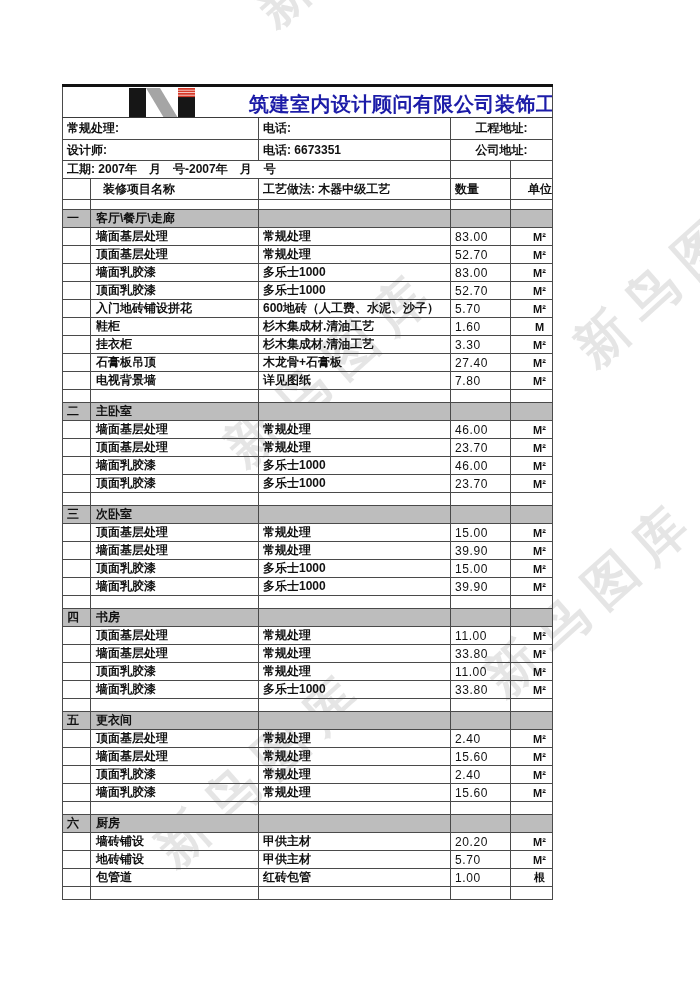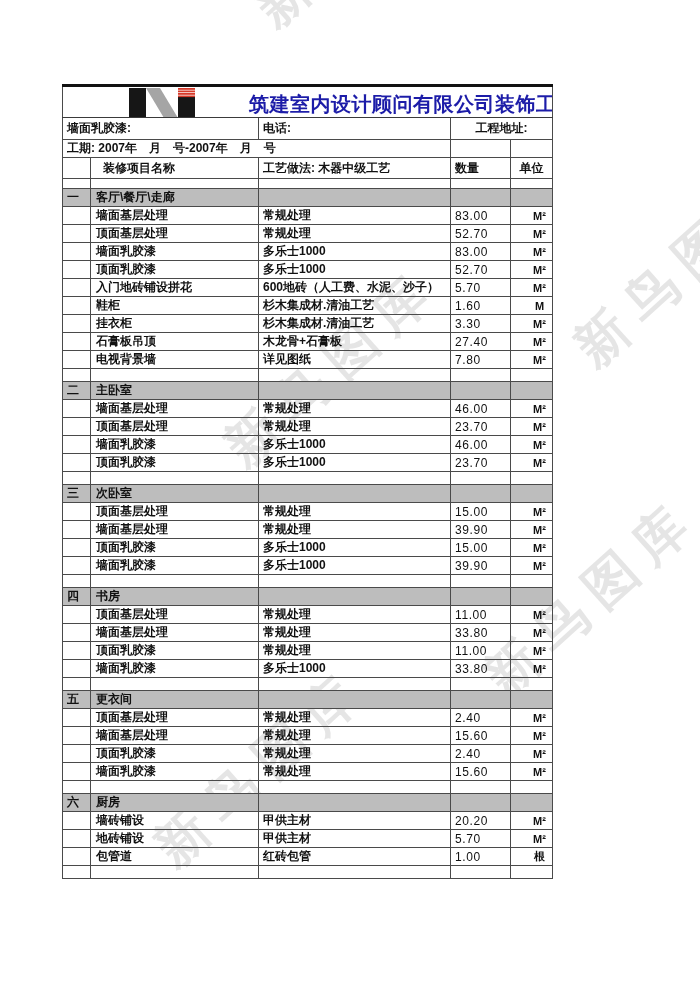--- a/index.html
+++ b/index.html
@@ -50,21 +50,21 @@
     letter-spacing:0.5px;white-space:nowrap;
   }
   .addr-cell{text-align:center;padding-left:0;}
   .item-cell{padding-left:12px;font-weight:bold;}
   .proc-cell{font-weight:bold;margin-left:25px;}
   .qty-cell{font-weight:normal;letter-spacing:0.6px;}
   .unit-cell{text-align:center;padding-left:16px;font-weight:bold;font-size:11px;}
   .secno-cell{font-weight:bold;}
   .secname-cell{padding-left:5px;font-weight:bold;}
   .colhead-item{padding-left:12px;}
-  .colhead-unit{text-align:center;padding-left:0;}
+  .colhead-unit{text-align:right;padding-left:0;}
   .data-item{padding-left:5px;}
 </style>
 </head>
 <body>
 
 <div class="canvas">
 
   <div class="wm" style="left:240px;top:-10px;">新鸟图库</div>
   <div class="wm" style="left:560px;top:330px;">新鸟图库</div>
   <div class="wm" style="left:210px;top:430px;">新鸟图库</div>
@@ -90,23 +90,28 @@
               <rect x="49" y="0" width="17" height="1.8" fill="#d63a2a"></rect>
               <rect x="49" y="2.5" width="17" height="1.8" fill="#d63a2a"></rect>
               <rect x="49" y="5" width="17" height="1.8" fill="#d63a2a"></rect>
               <rect x="49" y="7.5" width="17" height="1.6" fill="#d63a2a"></rect>
             </svg>
           </span>
           <span class="doc-title">筑建室内设计顾问有限公司装饰工程预</span>
         </td>
       </tr>
       <tr class="r-info1">
-        <td colspan="2">墙面乳胶漆:</td>
+        <td colspan="2">常规处理:</td>
         <td>电话:</td>
         <td colspan="2" class="addr-cell">工程地址:</td>
+      </tr>
+      <tr class="r-info2">
+        <td colspan="2">设计师:</td>
+        <td>电话: 6673351</td>
+        <td colspan="2" class="addr-cell">公司地址:</td>
       </tr>
       <tr class="r-period">
         <td colspan="3">工期: 2007年　月　号-2007年　月　号</td>
         <td></td>
         <td></td>
       </tr>
       <tr class="r-colhead">
         <td></td>
         <td class="colhead-item">装修项目名称</td>
         <td>工艺做法: 木器中级工艺</td>

